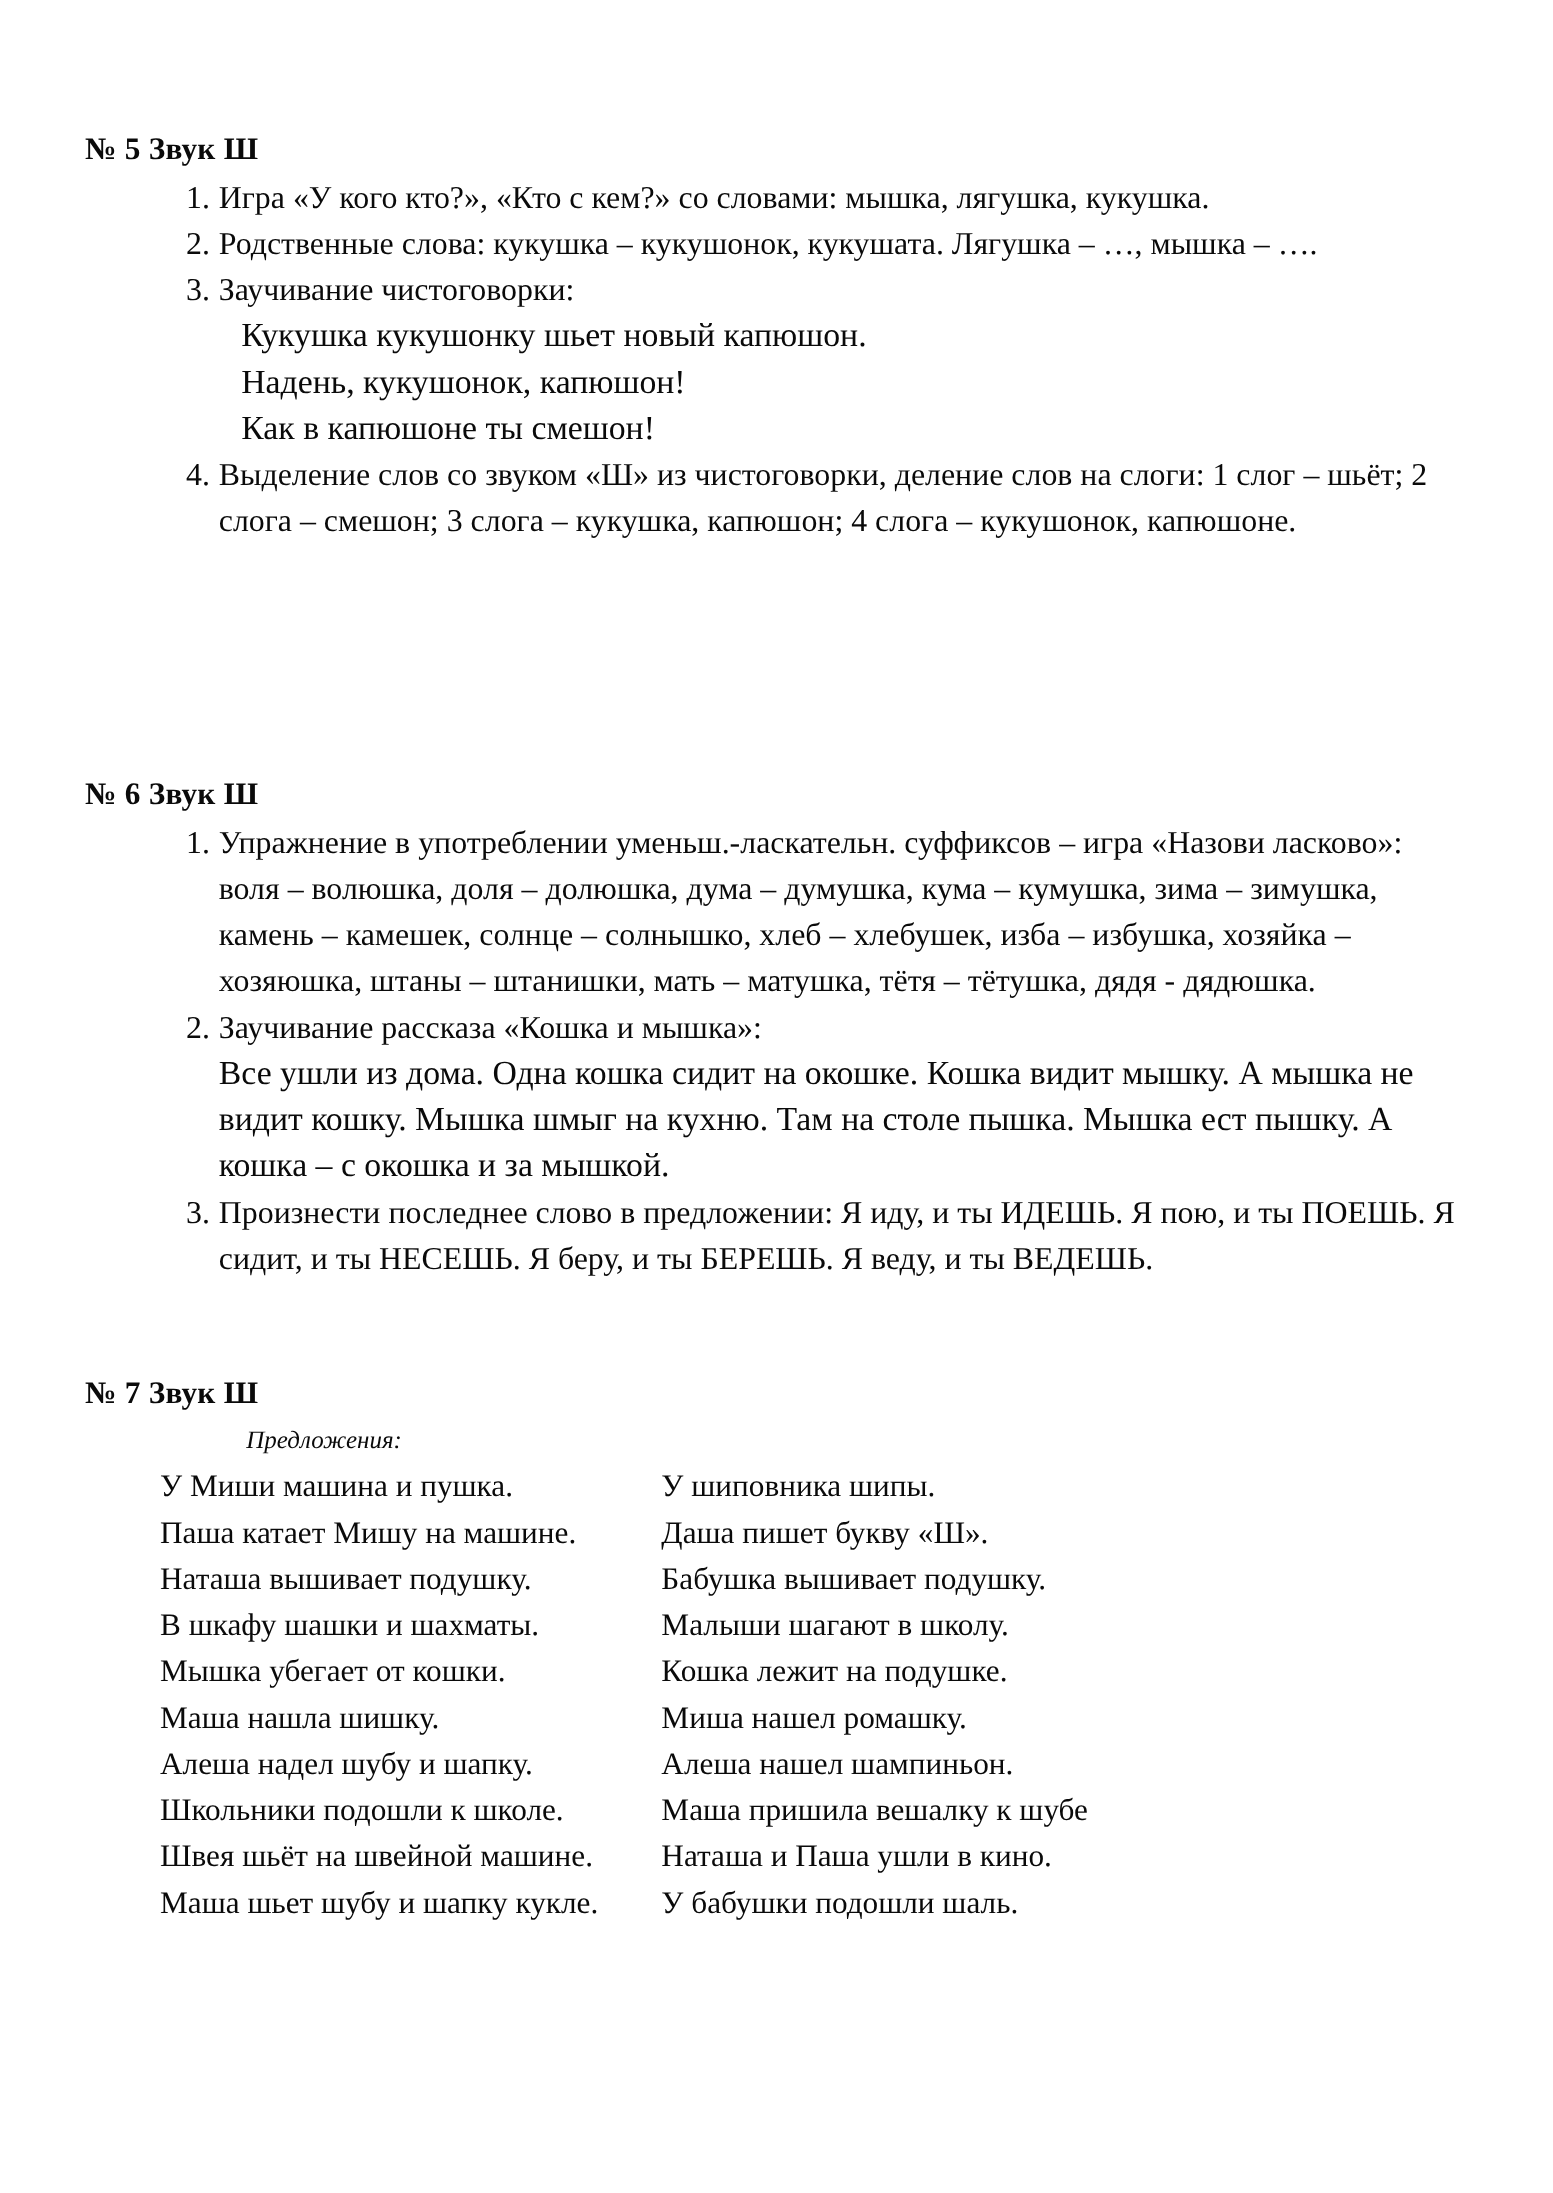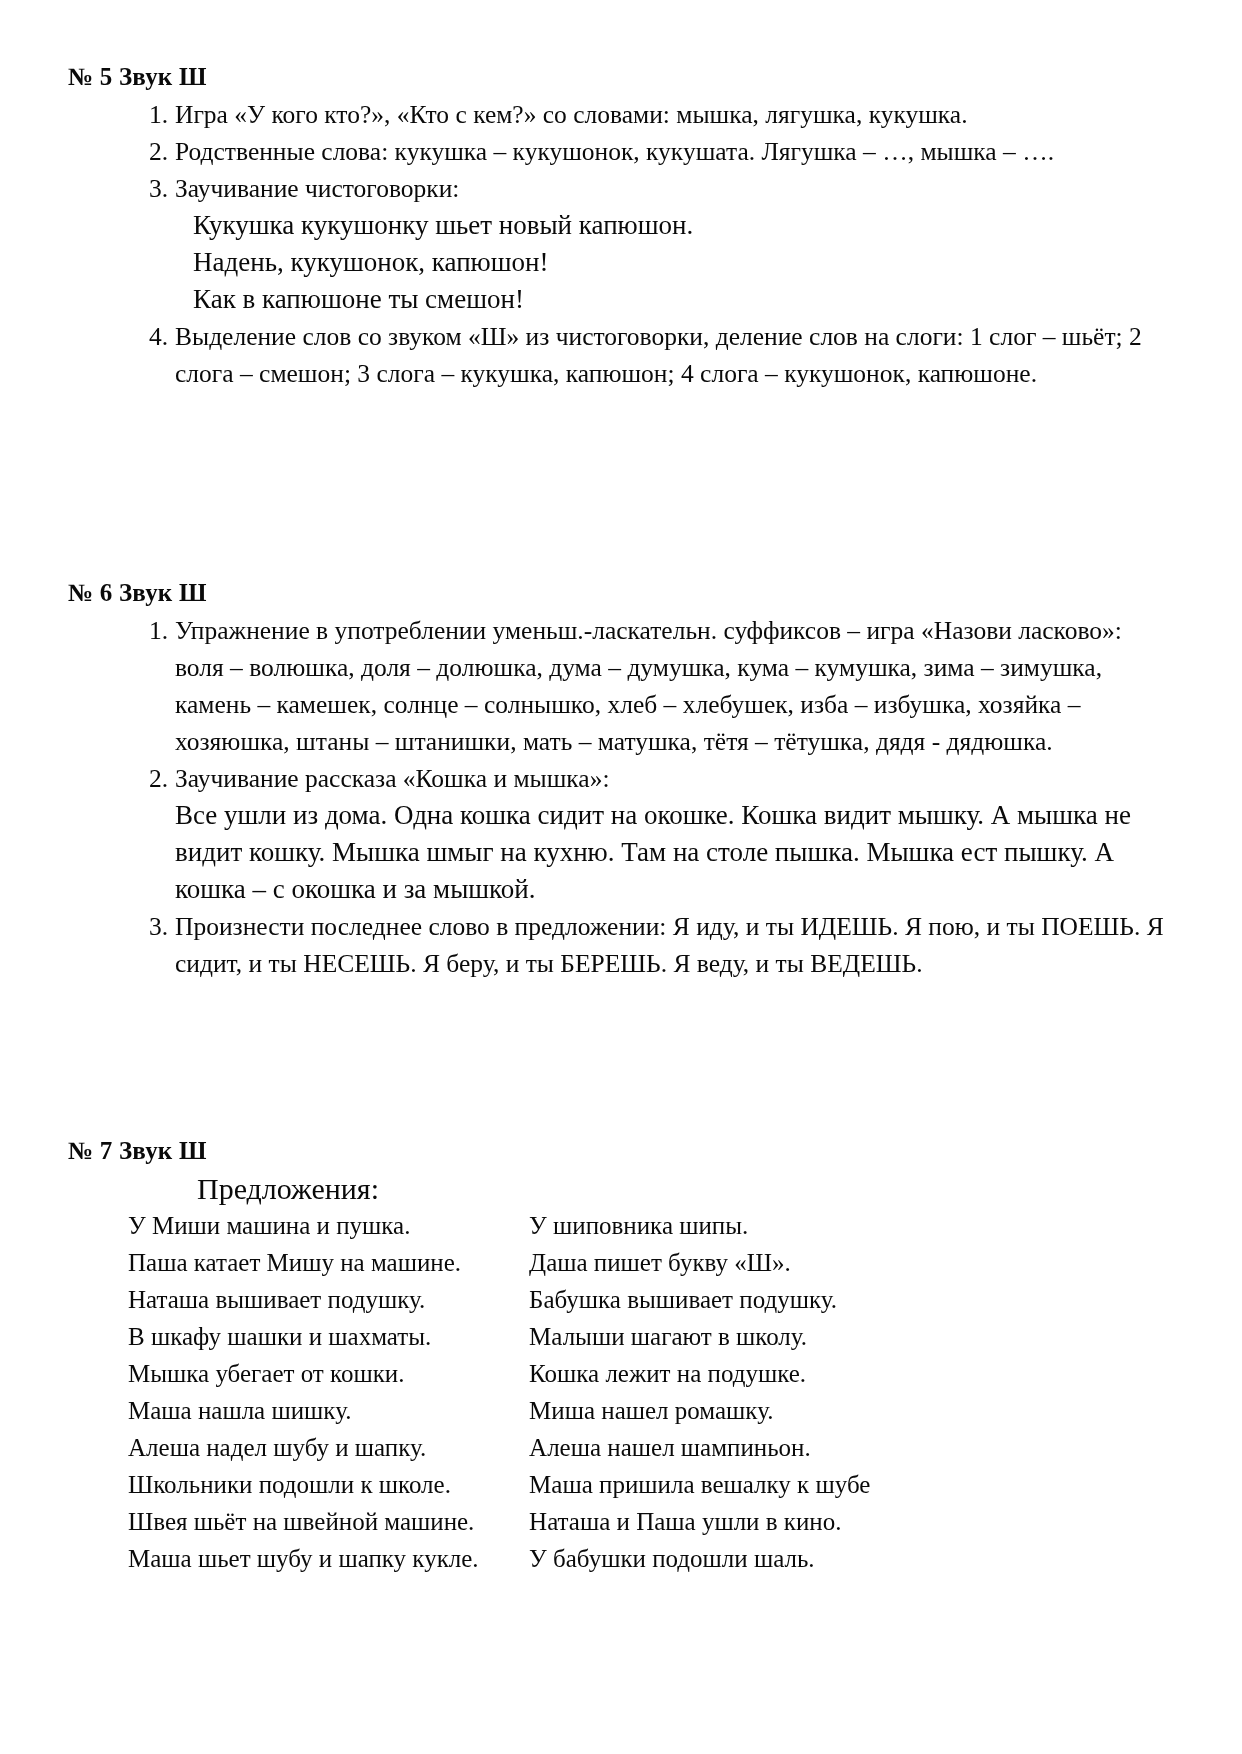--- a/index.html
+++ b/index.html
@@ -13,31 +13,32 @@
     height: 1754px;
     font-family: "Liberation Serif", "DejaVu Serif", serif;
     color: #0a0a0a;
     position: relative;
     overflow: hidden;
   }
   .page {
     position: absolute;
     inset: 0;
     padding: 0;
+    margin-top: 43px;
   }
 
   
   .section {
     position: absolute;
     left: 0;
     width: 1242px;
   }
   #section-5 { top: 62px; }
   #section-6 { top: 578px; }
-  #section-7 { top: 1136px; }
+  #section-7 { top: 1057px; }
 
   .section-heading {
     font-size: 25px;
     font-weight: bold;
     line-height: 1.2;
     margin: 0 0 4px 68px;
     letter-spacing: 0.2px;
     white-space: nowrap;
   }
 
@@ -76,23 +77,24 @@
     display: block;
     font-size: 27px;
     line-height: 37px;
   }
   .poem-line {
     padding-left: 18px;
   }
 
   
   .s7-intro {
-    font-size: 30px;
+    font-size: 20px;
     line-height: 37px;
     margin: 2px 0 0 197px;
+    font-style: italic;
   }
   .sentence-table {
     margin: 0 0 0 128px;
     border-collapse: collapse;
     width: 905px;
   }
   .sentence-table td {
     font-size: 25px;
     line-height: 37px;
     padding: 0;

